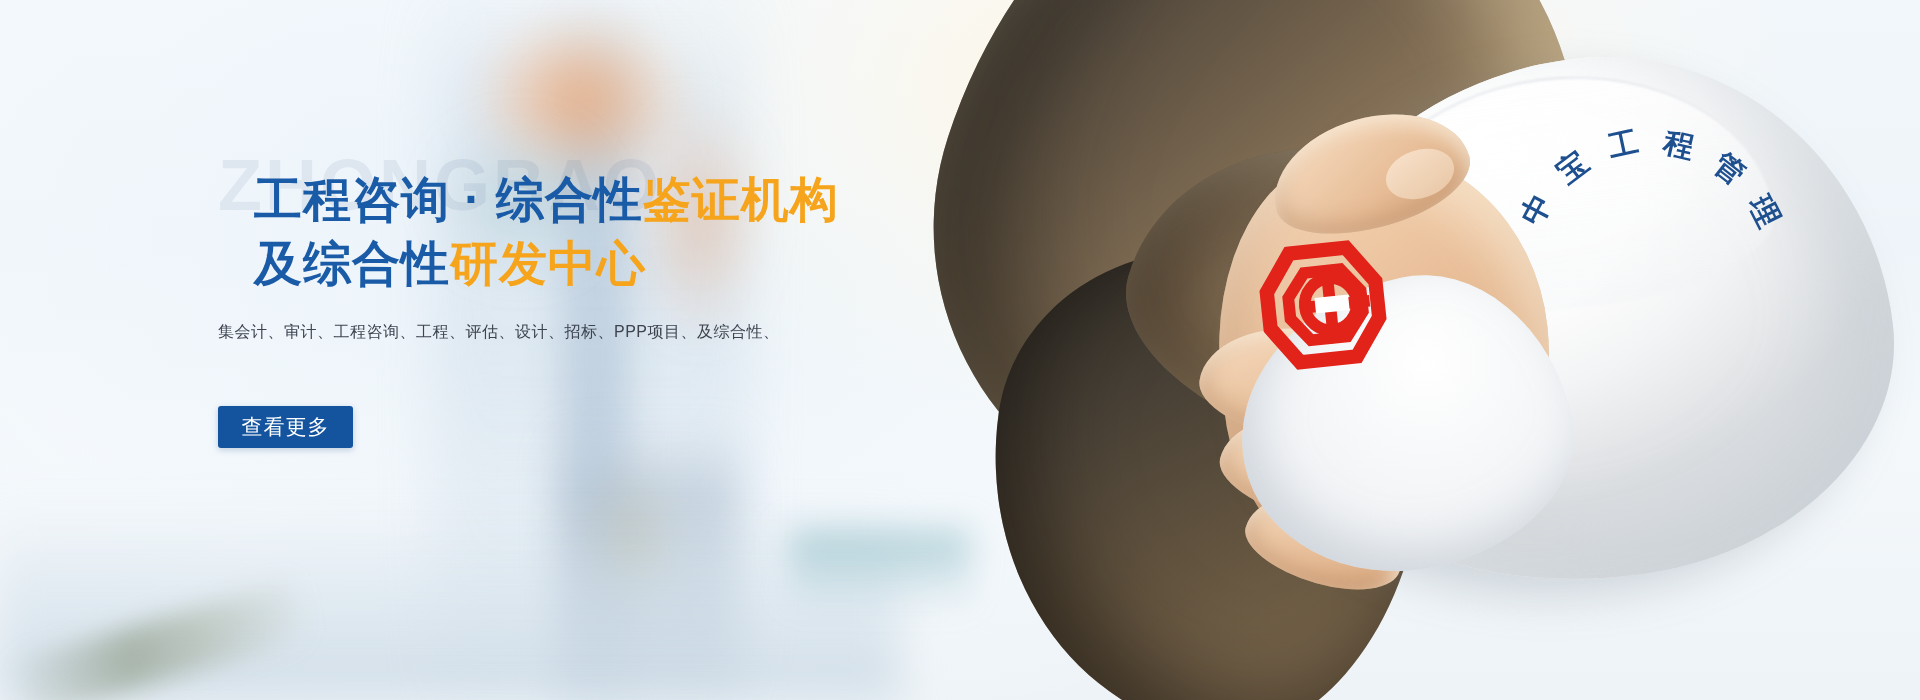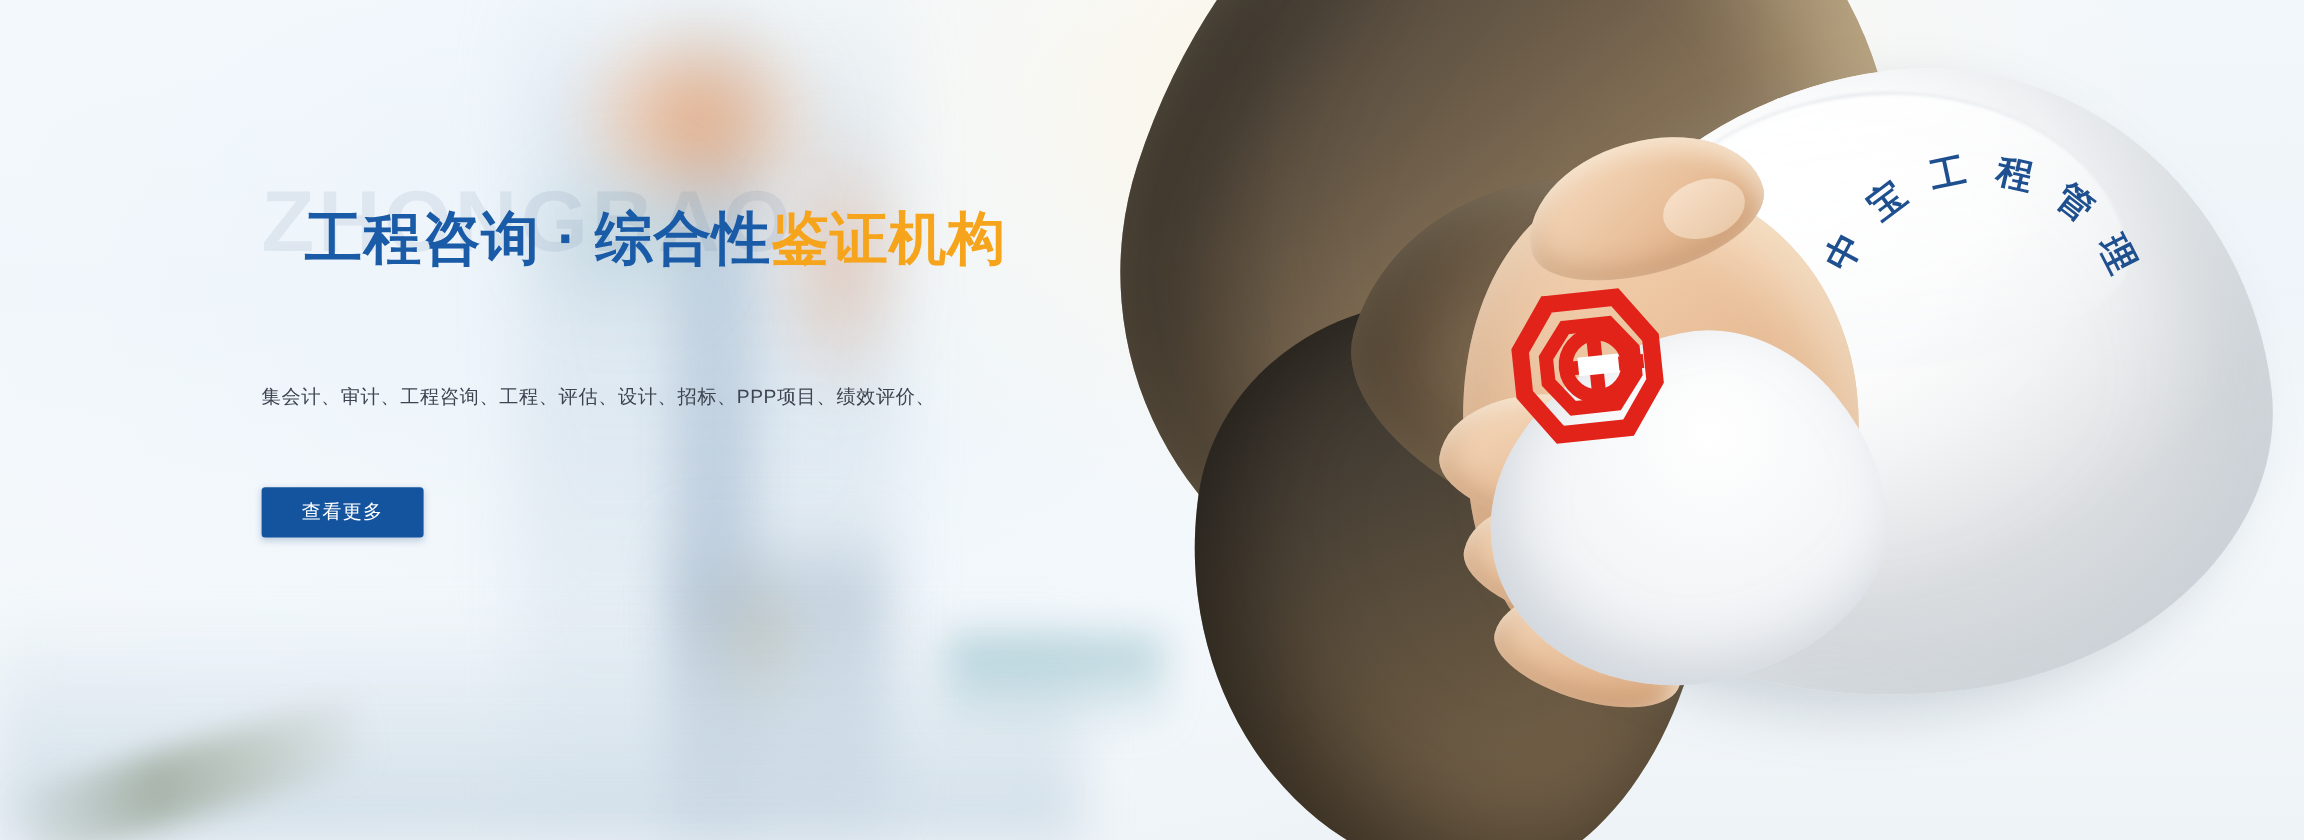--- a/index.html
+++ b/index.html
@@ -189,21 +189,21 @@
   .desc{
     position:absolute;left:0;top:312px;width:600px;
     font-size:16px;line-height:2.55;color:#3d4450;letter-spacing:.5px;
   }
   .desc .l{display:block;}
 
   .cta{
     position:absolute;left:0;top:406px;
     width:135px;height:42px;
     background:#14549f;border:none;border-radius:3px;
-    color:#ffffff;font-size:16px;letter-spacing:1px;
+    color:#ffffff;font-size:21px;letter-spacing:1px;
     font-family:"Liberation Sans","DejaVu Sans",sans-serif;
     cursor:pointer;display:flex;align-items:center;justify-content:center;
     box-shadow:0 2px 6px rgba(15,60,120,.22);
   }
 </style>
 </head>
 <body>
 
 <div class="banner">
 
@@ -254,21 +254,22 @@
     <rect x="34" y="46" width="52" height="9" fill="#e2231a"></rect>
     <rect x="44" y="44" width="26" height="12" fill="#ffffff"></rect>
   </svg>
 
   <div class="content">
 
     <div class="watermark">ZHONGBAO</div>
 
     <div class="headline">
       <div class="line"><span class="t-blue">工程咨询 · 综合性</span><span class="t-orange">鉴证机构</span></div>
+      <div class="line"><span class="t-blue">及综合性</span><span class="t-orange">研发中心</span></div>
     </div>
 
     <div class="desc">
-      <span class="l">集会计、审计、工程咨询、工程、评估、设计、招标、PPP项目、绩效评价、</span>
+      <span class="l">集会计、审计、工程咨询、工程、评估、设计、招标、PPP项目、及综合性、</span>
     </div>
 
     <button class="cta" type="button">查看更多</button>
   </div>
 </div>
 
 </body></html>

